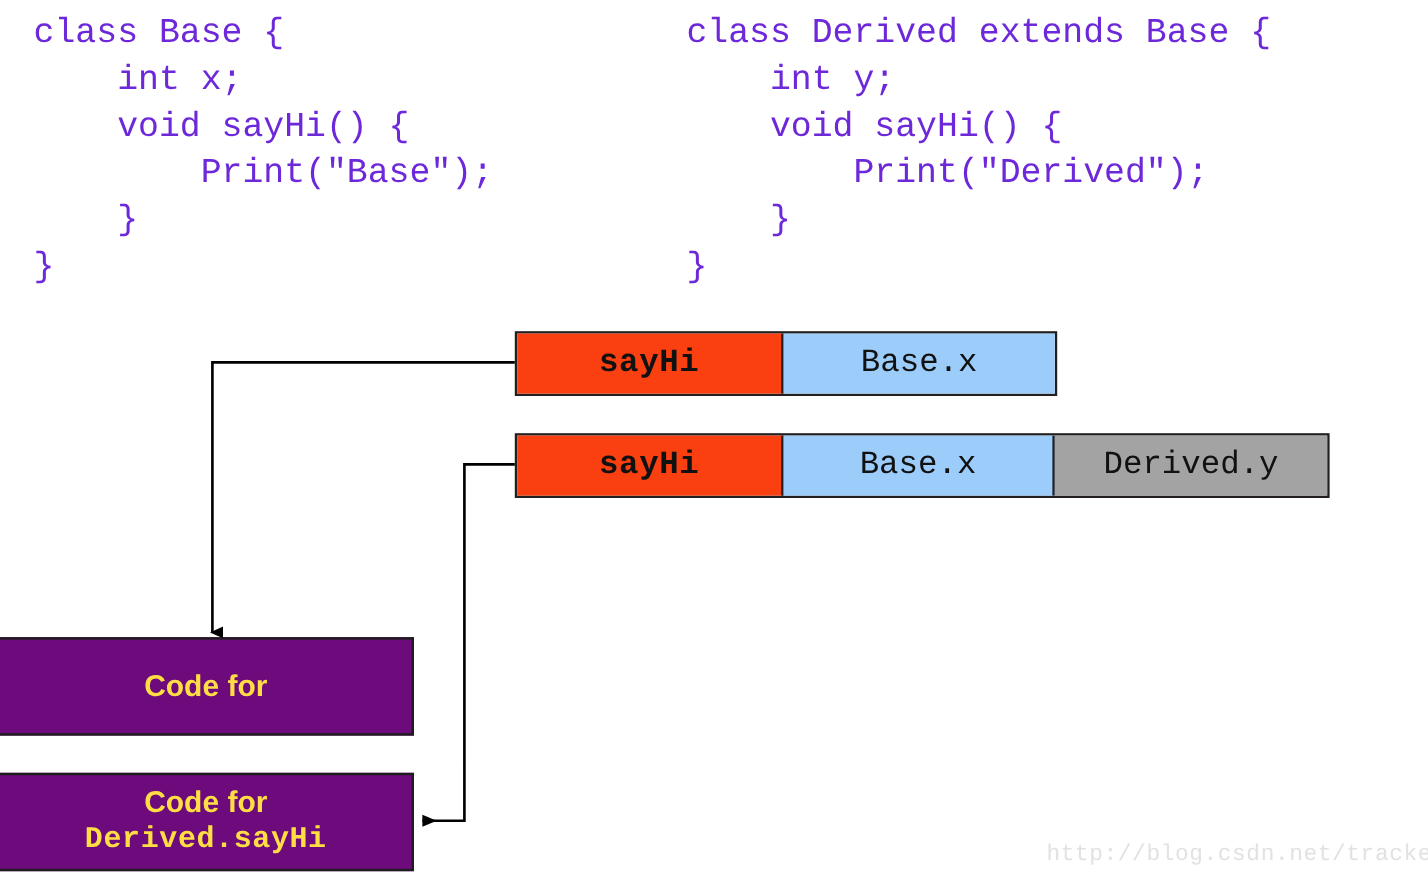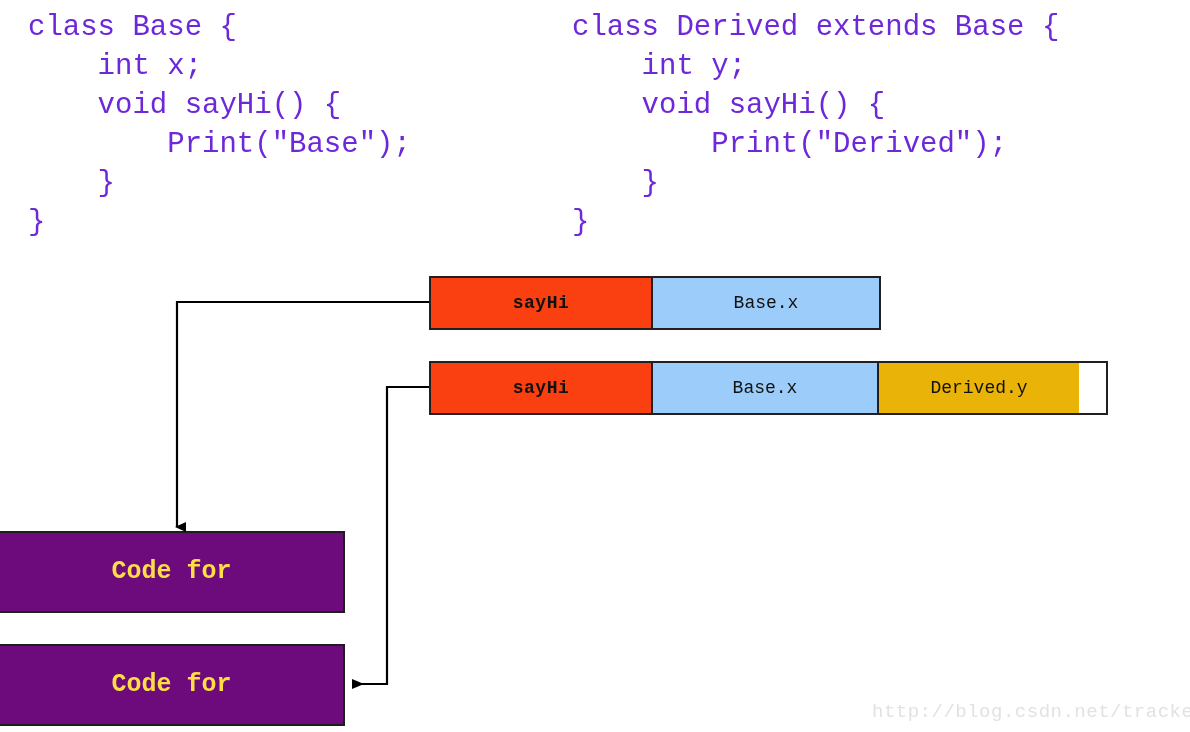--- a/index.html
+++ b/index.html
@@ -36,21 +36,21 @@
     box-sizing: border-box;
     border: 2px solid #231f20;
     height: 54px;
   }
   .obj-cell {
     box-sizing: border-box;
     display: flex;
     align-items: center;
     justify-content: center;
     font-family: "Liberation Mono", "DejaVu Sans Mono", monospace;
-    font-size: 18px;
+    font-size: 27px;
     color: #111111;
     border-right: 2px solid #231f20;
   }
   .obj-cell:last-child { border-right: none; }
   .cell-method { font-weight: bold; letter-spacing: 0.5px; }
 
   #obj-row-base     { left: 429px; top: 276px; width: 452px; }
   #obj-row-derived  { left: 429px; top: 361px; width: 679px; }
 
   
@@ -61,21 +61,21 @@
     border: 2px solid #1d1d1d;
     display: flex;
     flex-direction: column;
     align-items: center;
     justify-content: center;
     color: #ffdd44;
     width: 347px;
     height: 82px;
   }
   .code-box .cb-title {
-    font-family: Liberation Mono, monospace;
+    font-family: Liberation Sans, sans-serif;
     font-weight: bold;
     font-size: 25px;
     line-height: 30px;
     color: #ffdd44;
   }
   .code-box .cb-target {
     font-family: "Liberation Mono", "DejaVu Sans Mono", monospace;
     font-weight: bold;
     font-size: 25px;
     line-height: 32px;
@@ -126,29 +126,30 @@
 }</div>
 
   <div class="obj-row" id="obj-row-base">
     <div class="obj-cell cell-method" style="width:222px;background:#fa3f10;">sayHi</div>
     <div class="obj-cell" style="width:226px;background:#9ccdfa;">Base.x</div>
   </div>
 
   <div class="obj-row" id="obj-row-derived">
     <div class="obj-cell cell-method" style="width:222px;background:#fa3f10;">sayHi</div>
     <div class="obj-cell" style="width:226px;background:#9ccdfa;">Base.x</div>
-    <div class="obj-cell" style="width:200px;background:#eab308;">Derived.y</div>
+    <div class="obj-cell" style="width:227px;background:#a3a3a3;">Derived.y</div>
   </div>
 
   <div class="code-box" id="code-box-base">
     <div class="cb-title">Code for</div>
   </div>
 
   <div class="code-box" id="code-box-derived">
     <div class="cb-title">Code for</div>
+    <div class="cb-target">Derived.sayHi</div>
   </div>
 
   <svg id="connectors" viewBox="0 0 1190 732">
     <defs>
       <marker id="arrowDown" markerWidth="14" markerHeight="14" refX="5" refY="9" orient="auto" markerUnits="userSpaceOnUse">
         <path d="M0,0 L10,0 L5,11 Z" fill="#000000"></path>
       </marker>
       <marker id="arrowLeft" markerWidth="16" markerHeight="14" refX="12" refY="5" orient="auto" markerUnits="userSpaceOnUse">
         <path d="M12,0 L12,10 L0,5 Z" fill="#000000"></path>
       </marker>

